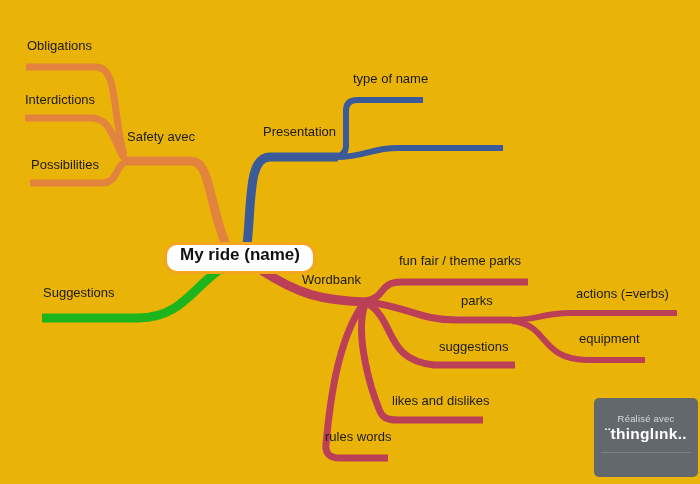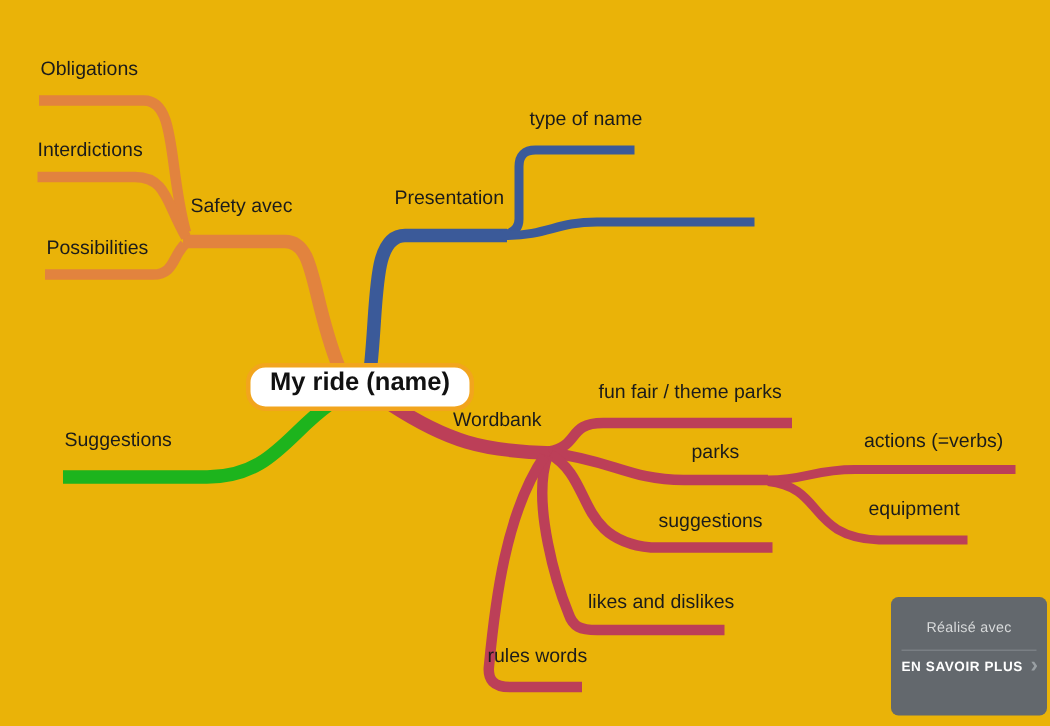--- a/index.html
+++ b/index.html
@@ -73,20 +73,17 @@
   <div class="lbl" style="left:439px;top:340px">suggestions</div>
   <div class="lbl" style="left:392px;top:394px">likes and dislikes</div>
   <div class="lbl" style="left:325px;top:430px">rules words</div>
 
   <div id="center-node">
     <span>My ride (name)</span>
   </div>
 
   <div id="badge">
     <div class="made-with">Réalisé avec</div>
+    <div class="brand">¨thinglınk..</div>
     <div class="divider"></div>
-    <div class="cta-row">
-      <span class="cta">EN SAVOIR PLUS</span>
-      <span class="chev">›</span>
-    </div>
   </div>
 
 </div>
 
 </body></html>

